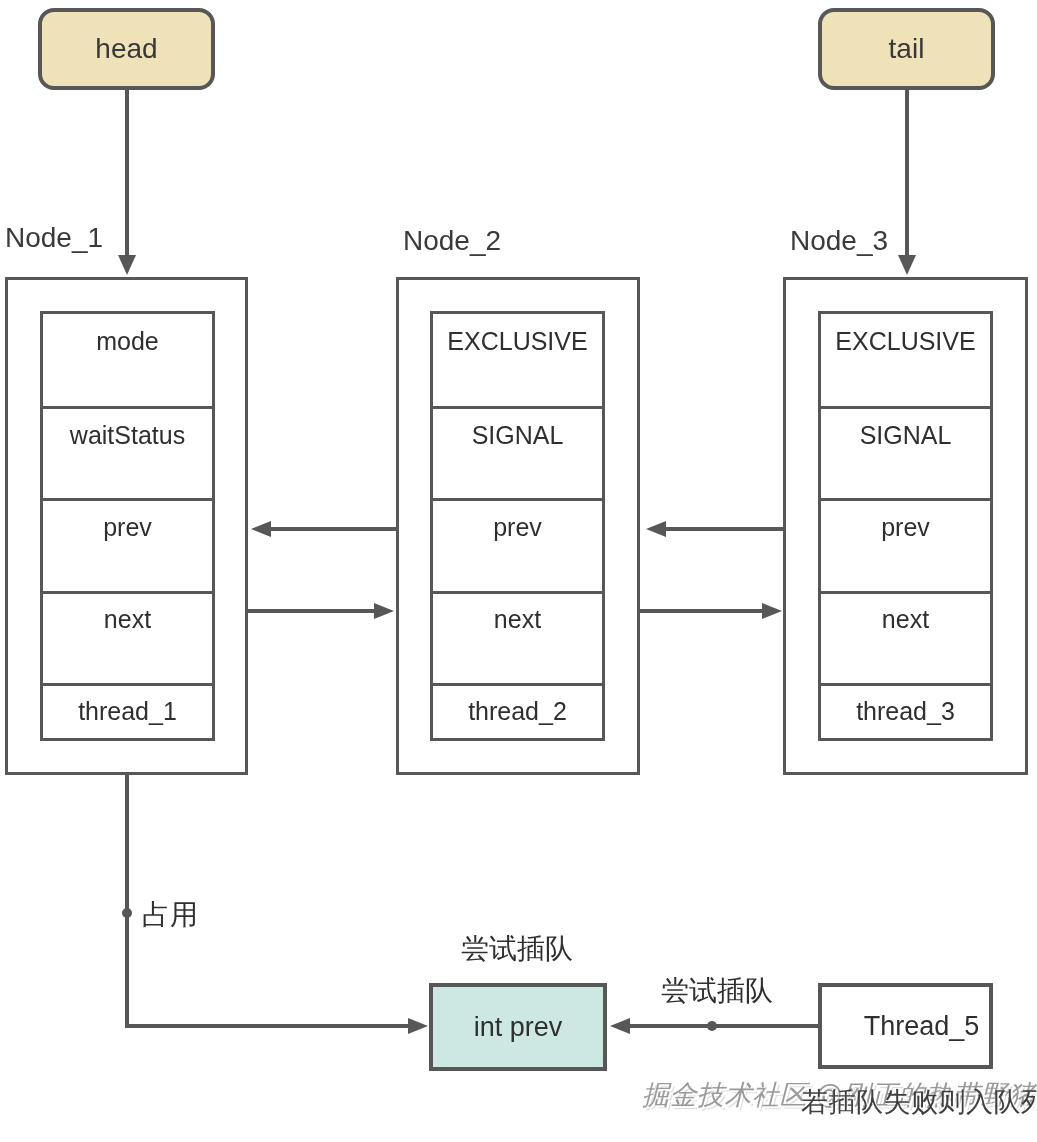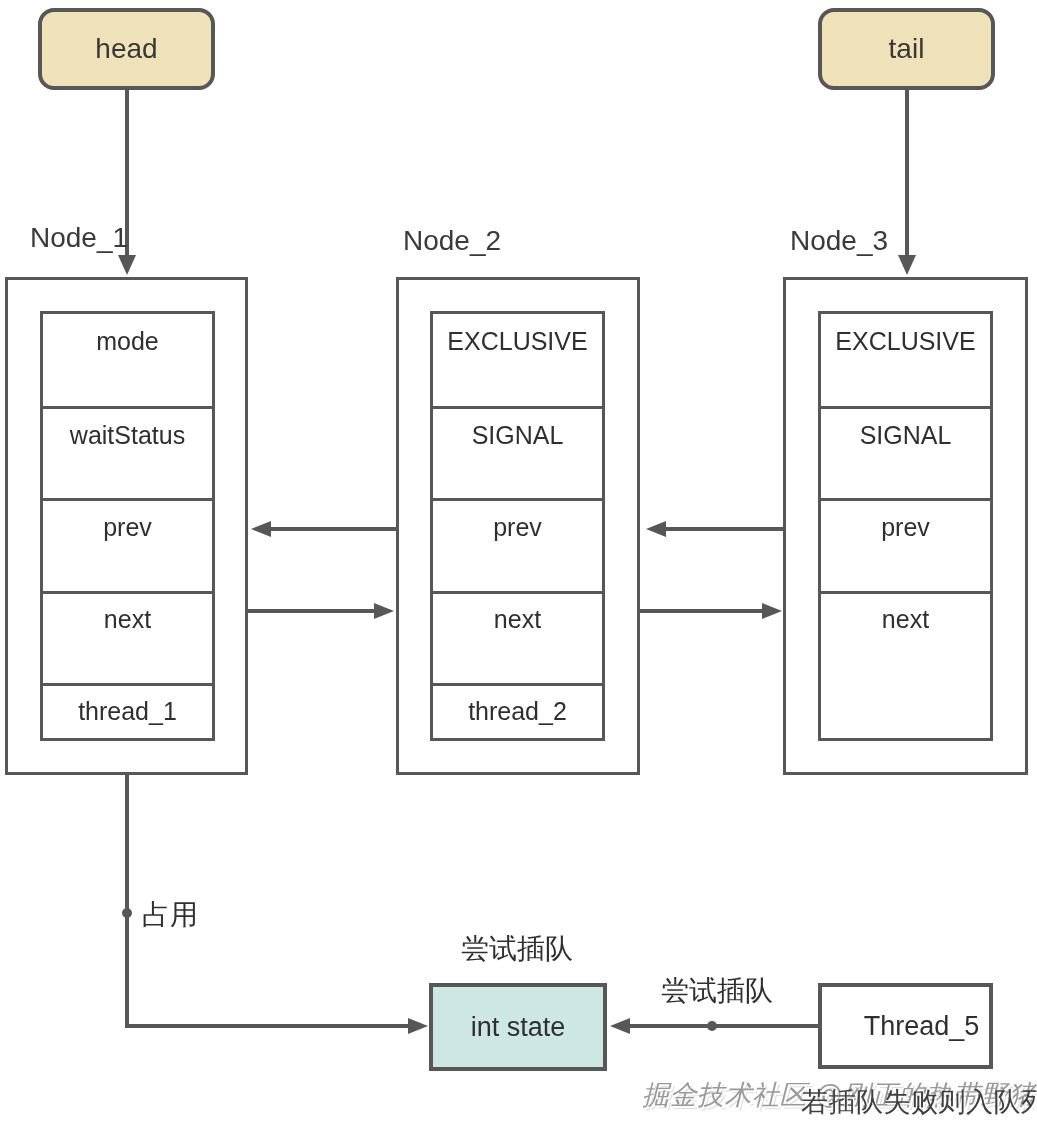--- a/index.html
+++ b/index.html
@@ -99,21 +99,21 @@
   </g>
 </svg>
 
 <div class="pill" style="left:38px;top:8px">
   <span>head</span>
 </div>
 <div class="pill" style="left:818px;top:8px">
   <span>tail</span>
 </div>
 
-<div class="node-label" style="left:30px;top:222px">Node_1</div>
+<div class="node-label" style="left:5px;top:222px">Node_1</div>
 <div class="node-outer" style="left:5px;top:277px;width:243px">
   <div class="stack">
     <div class="cell">mode</div>
     <div class="cell">waitStatus</div>
     <div class="cell">prev</div>
     <div class="cell">next</div>
     <div class="cell">thread_1</div>
   </div>
 </div>
 
@@ -128,29 +128,30 @@
   </div>
 </div>
 
 <div class="node-label" style="left:790px;top:225px">Node_3</div>
 <div class="node-outer" style="left:783px;top:277px;width:245px">
   <div class="stack">
     <div class="cell">EXCLUSIVE</div>
     <div class="cell">SIGNAL</div>
     <div class="cell">prev</div>
     <div class="cell">next</div>
+    <div class="cell">thread_3</div>
   </div>
 </div>
 
 <div class="cn-label" style="left:142px;top:896px">占用</div>
 
 <div class="cn-label" style="left:461px;top:930px">尝试插队</div>
 
 <div class="state-box">
-  <span>int state</span>
+  <span>int prev</span>
 </div>
 
 <div class="cn-label" style="left:661px;top:972px">尝试插队</div>
 
 <div class="thread5-box">
   <span>Thread_5</span>
 </div>
 
 <div class="watermark">掘金技术社区 @刚正的热带野猪</div>
 

